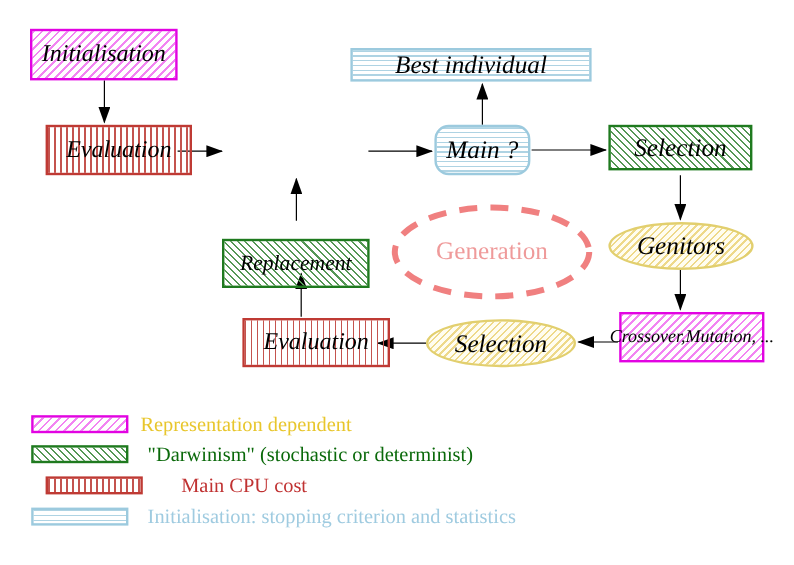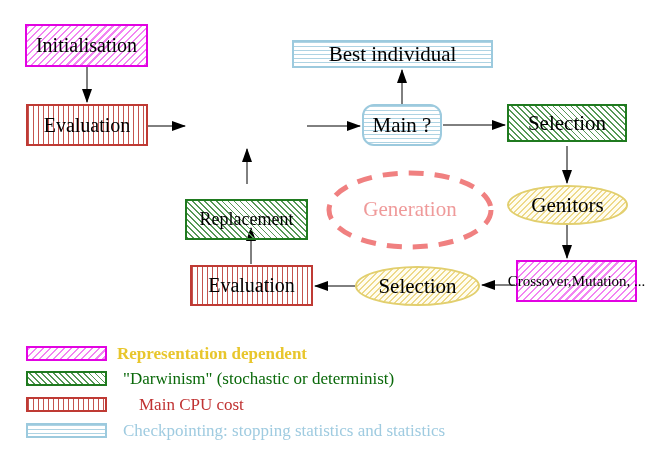--- a/index.html
+++ b/index.html
@@ -2,38 +2,38 @@
 <html><head>
 <meta charset="utf-8">
 <style>
   html,body{margin:0;padding:0;background:#fff;}
   #stage{
     position:relative;width:662px;height:471px;background:#fff;overflow:hidden;
     font-family:"Liberation Serif", serif;
   }
   .node{
     position:absolute;box-sizing:border-box;display:flex;align-items:center;justify-content:center;
-    color:#000;font-size:20px;white-space:nowrap;text-align:left;
+    color:#000;font-size:20px;white-space:nowrap;text-align:left;font-style:italic;
   }
   .ellipse{border-radius:50%;}
   .hatch-magenta{border:2px solid #e203e2;background:repeating-linear-gradient(135deg,#f285f2 0,#f285f2 1.6px,rgba(0,0,0,0) 1.6px,rgba(0,0,0,0) 5px);}
   .hatch-green{border:2px solid #1f7a1f;background:repeating-linear-gradient(45deg,#559755 0,#559755 1.2px,rgba(0,0,0,0) 1.2px,rgba(0,0,0,0) 4.2px);}
-  .hatch-red{border:2px solid #bf3a34;background:repeating-linear-gradient(90deg,#c4534e 0,#c4534e 1.4px,rgba(0,0,0,0) 1.4px,rgba(0,0,0,0) 5px);}
+  .hatch-red{border:2px solid #bf3a34;background:repeating-linear-gradient(90deg,#c4534e 0,#c4534e 1.4px,rgba(0,0,0,0) 1.4px,rgba(0,0,0,0) 5px);margin-left:12px;}
   .hatch-cyan{border:2px solid #9ccade;background:repeating-linear-gradient(180deg,#aed3e3 0,#aed3e3 1.2px,rgba(0,0,0,0) 1.2px,rgba(0,0,0,0) 4px);}
   .hatch-yellow{border:2px solid #e2cf6e;background-color:#fffdf0;background-image:repeating-linear-gradient(135deg,#eed98a 0,#eed98a 1.4px,rgba(0,0,0,0) 1.4px,rgba(0,0,0,0) 4.2px);}
   #arrow-layer{position:absolute;left:0;top:0;pointer-events:none;}
   .crossover-text{font-size:15px;line-height:18px;}
   #generation-label{
     position:absolute;left:330px;top:197px;width:160px;text-align:center;
     color:#ef9a9a;font-size:21px;
   }
   .legend-row{position:absolute;left:26px;height:15px;display:flex;align-items:center;font-size:17px;line-height:15px;white-space:nowrap;}
   .swatch{width:81px;height:15px;box-sizing:border-box;flex:0 0 auto;}
   .legend-text{margin-left:16px;}
-  .legend-text2{margin-left:10px;font-weight:bold;}
+  .legend-text2{margin-left:10px;}
   .t-magenta{color:#c400c4;}
   .t-gold{color:#e8c62c;}
   .t-green{color:#0a690a;}
   .t-red{color:#c03232;}
   .t-cyan{color:#9fcbe0;}
   .fs18{font-size:18px;}
   .fs21{font-size:21px;}
 </style>
 </head>
 <body>
@@ -96,16 +96,16 @@
     <span class="legend-text t-green">"Darwinism" (stochastic or determinist)</span>
   </div>
 
   <div class="legend-row" style="top:397px;gap:16px;">
     <div class="swatch hatch-red"></div>
     <span class="legend-text t-red">Main CPU cost</span>
   </div>
 
   <div class="legend-row" style="top:423px;">
     <div class="swatch hatch-cyan"></div>
-    <span class="legend-text t-cyan">Checkpointing: stopping statistics and statistics</span>
+    <span class="legend-text t-cyan">Initialisation: stopping criterion and statistics</span>
   </div>
 
 </div>
 
 </body></html>

